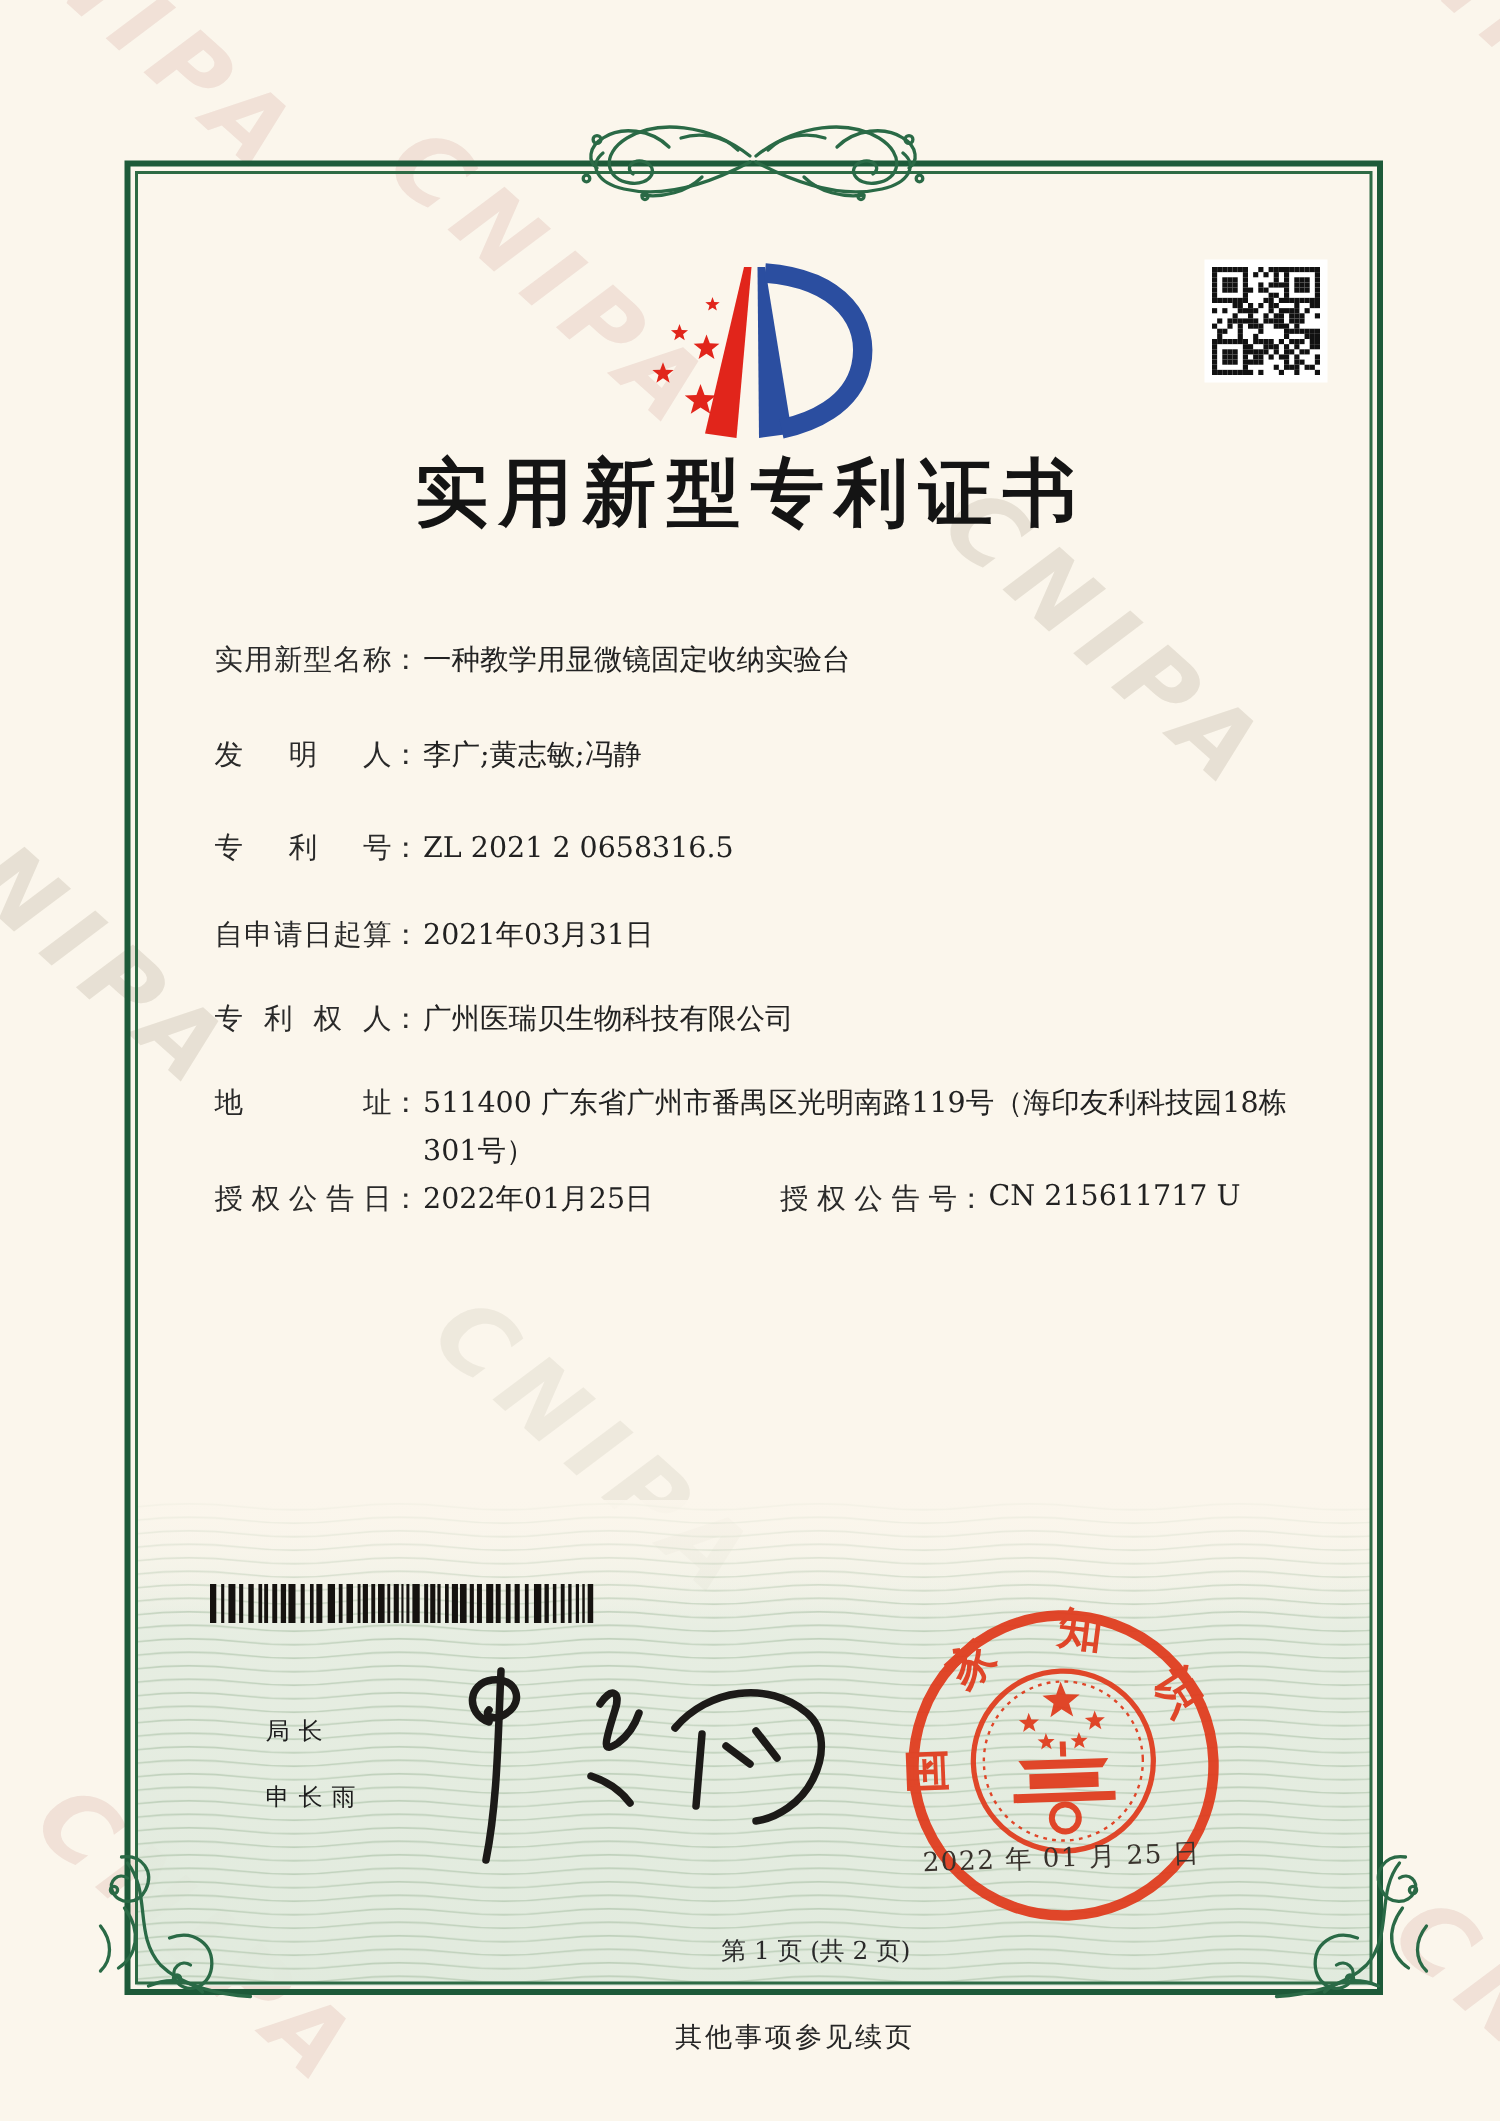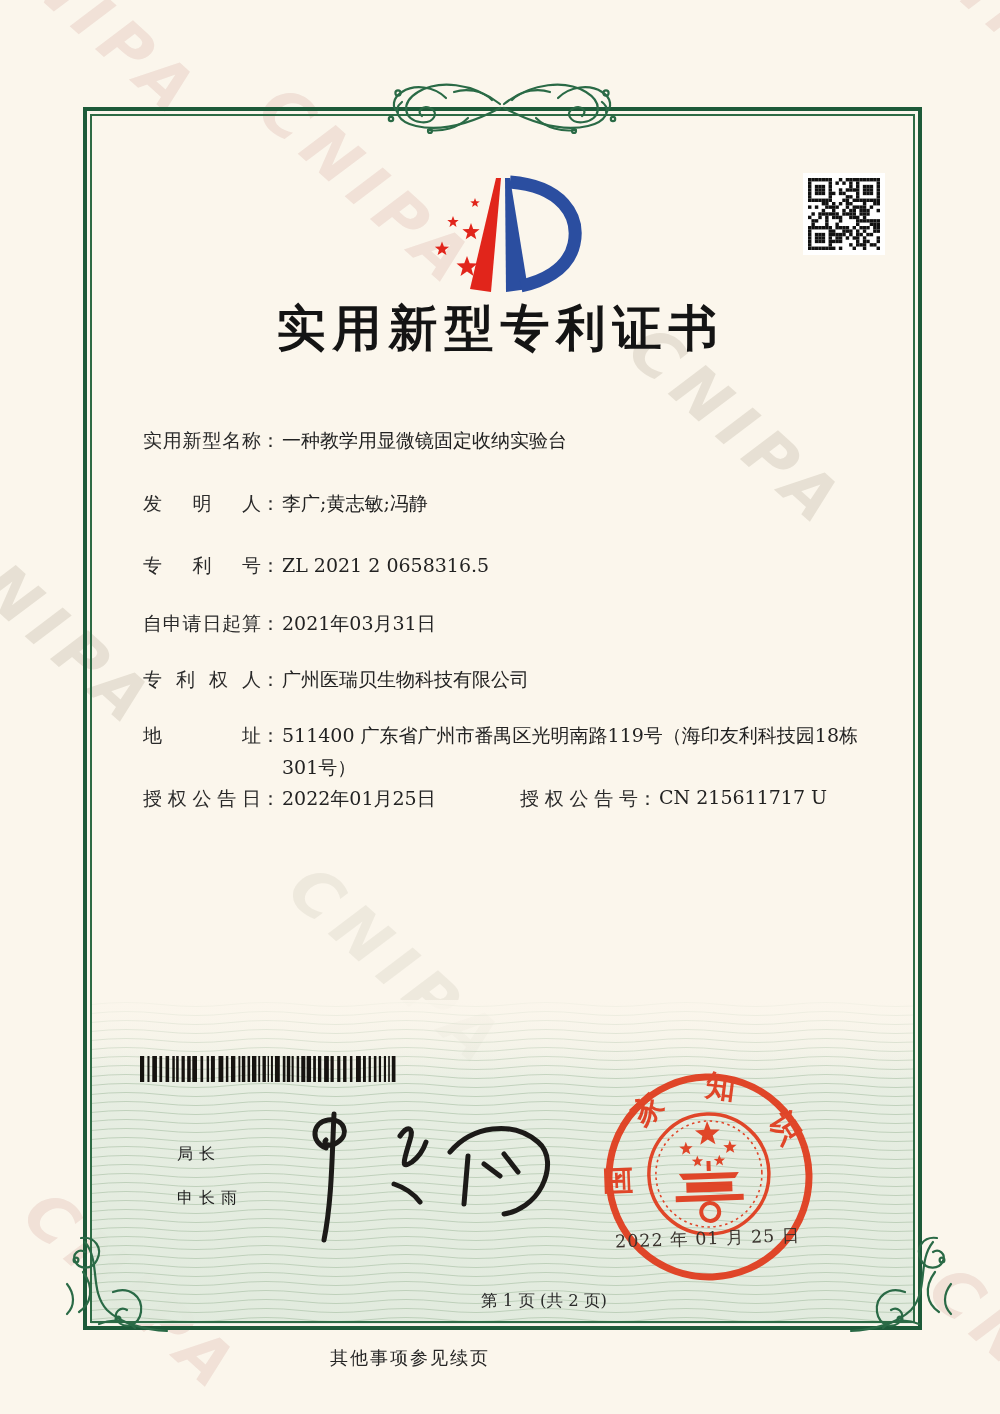--- a/index.html
+++ b/index.html
@@ -64,21 +64,21 @@
   .signature path{stroke:#1c1a18;stroke-width:5;fill:none;stroke-linecap:round;stroke-linejoin:round;}
 
   .seal{position:absolute;left:594px;top:1062px;opacity:0.93;transform:rotate(-2deg);}
   .seal .red-f{fill:#e03a1c;}
   .seal .red-s{stroke:#e03a1c;fill:none;}
   .seal-date{position:absolute;left:615px;top:1226px;width:200px;font-size:17.5px;
              letter-spacing:1px;color:#38322c;transform:rotate(-2deg);white-space:nowrap;}
 
   .page-indicator{position:absolute;left:317px;top:1290px;width:290px;text-align:right;
                   font-size:16.5px;color:#2a2a2a;}
-  .continuation{position:absolute;left:330px;top:1346px;width:280px;text-align:left;
+  .continuation{position:absolute;left:330px;top:1346px;width:280px;text-align:right;
                 font-size:18px;letter-spacing:2px;color:#262626;}
 </style>
 </head>
 <body>
 
 <div class="page">
 
   <div class="wm pink" style="left:-40px;top:-20px;">CNIPA</div>
   <div class="wm pink" style="left:235px;top:150px;">CNIPA</div>
   <div class="wm pink" style="left:850px;top:-45px;">CNIPA</div>

